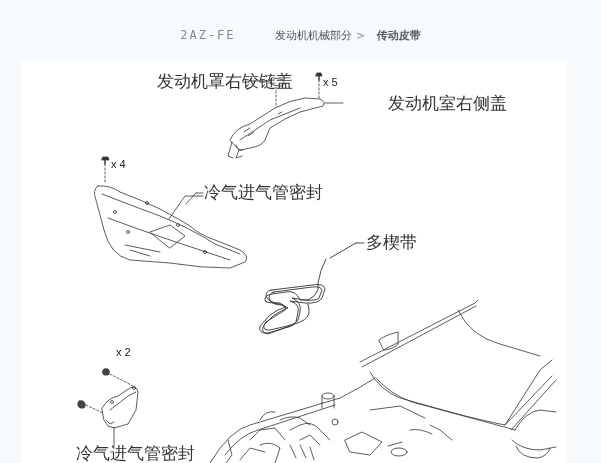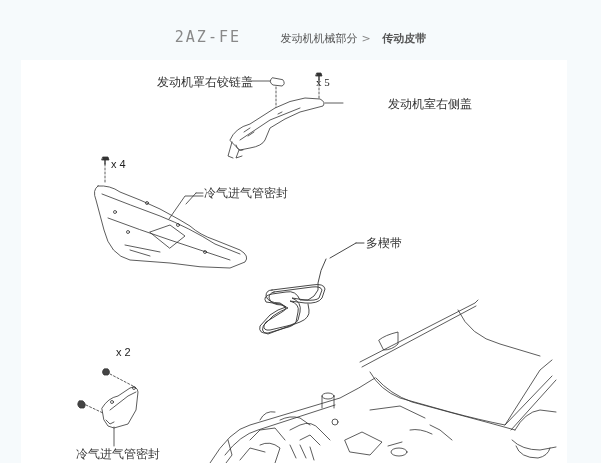--- a/index.html
+++ b/index.html
@@ -8,33 +8,33 @@
       background: #f6fafc;
       position: relative;
       font-family: "DejaVu Sans", sans-serif;
     }
     .breadcrumb {
       position: absolute; left: 0; top: 28px; width: 601px; height: 20px;
       text-align: center; font-size: 11px; color: #666;
       white-space: nowrap;
     }
     .breadcrumb .code {
-      font-family: "DejaVu Sans Mono", monospace; font-size: 15px; color: #888;
+      font-family: "DejaVu Sans Mono", monospace; font-size: 12px; color: #888;
       letter-spacing: 2px;
     }
     .breadcrumb .sec { font-weight: normal; color: #555; margin-left: 36px; }
     .breadcrumb .sep { color: #888; margin: 0 4px; }
     .breadcrumb .cur { font-weight: bold; color: #555; margin-left: 4px; }
     .paper {
       position: absolute; left: 21px; top: 60px; width: 546px; height: 403px;
       background: #ffffff;
     }
     svg.art { position: absolute; left: 0; top: 0; }
     .label {
-      position: absolute; font-family: Liberation Serif, serif; font-size: 12px;
+      position: absolute; font-family: Liberation Serif, serif; font-size: 17px;
       color: #333; white-space: nowrap; line-height: 12px;
     }
     .qty {
       position: absolute; font-family: "Liberation Sans", sans-serif; font-size: 11px;
       color: #222; white-space: nowrap; line-height: 12px;
     }
   </style>
 </head>
 <body>
 
@@ -154,15 +154,15 @@
     <line x1="114" y1="427" x2="114" y2="446"></line>
   </g>
 </svg>
 
 <div class="label" style="left:157px; top:76px;">发动机罩右铰链盖</div>
 <div class="label" style="left:344px; top:98px;margin-left:44px;">发动机室右侧盖</div>
 <div class="label" style="left:204px; top:187px;">冷气进气管密封</div>
 <div class="label" style="left:366px; top:237px;">多楔带</div>
 <div class="label" style="left:76px; top:448px;">冷气进气管密封</div>
 
-<div class="qty" style="left:316px; top:76px;font-family:Liberation Serif, serif;">x 5</div>
+<div class="qty" style="left:323px; top:76px;">x 5</div>
 <div class="qty" style="left:111px; top:158px;">x 4</div>
 <div class="qty" style="left:116px; top:346px;">x 2</div>
 
 </body></html>

